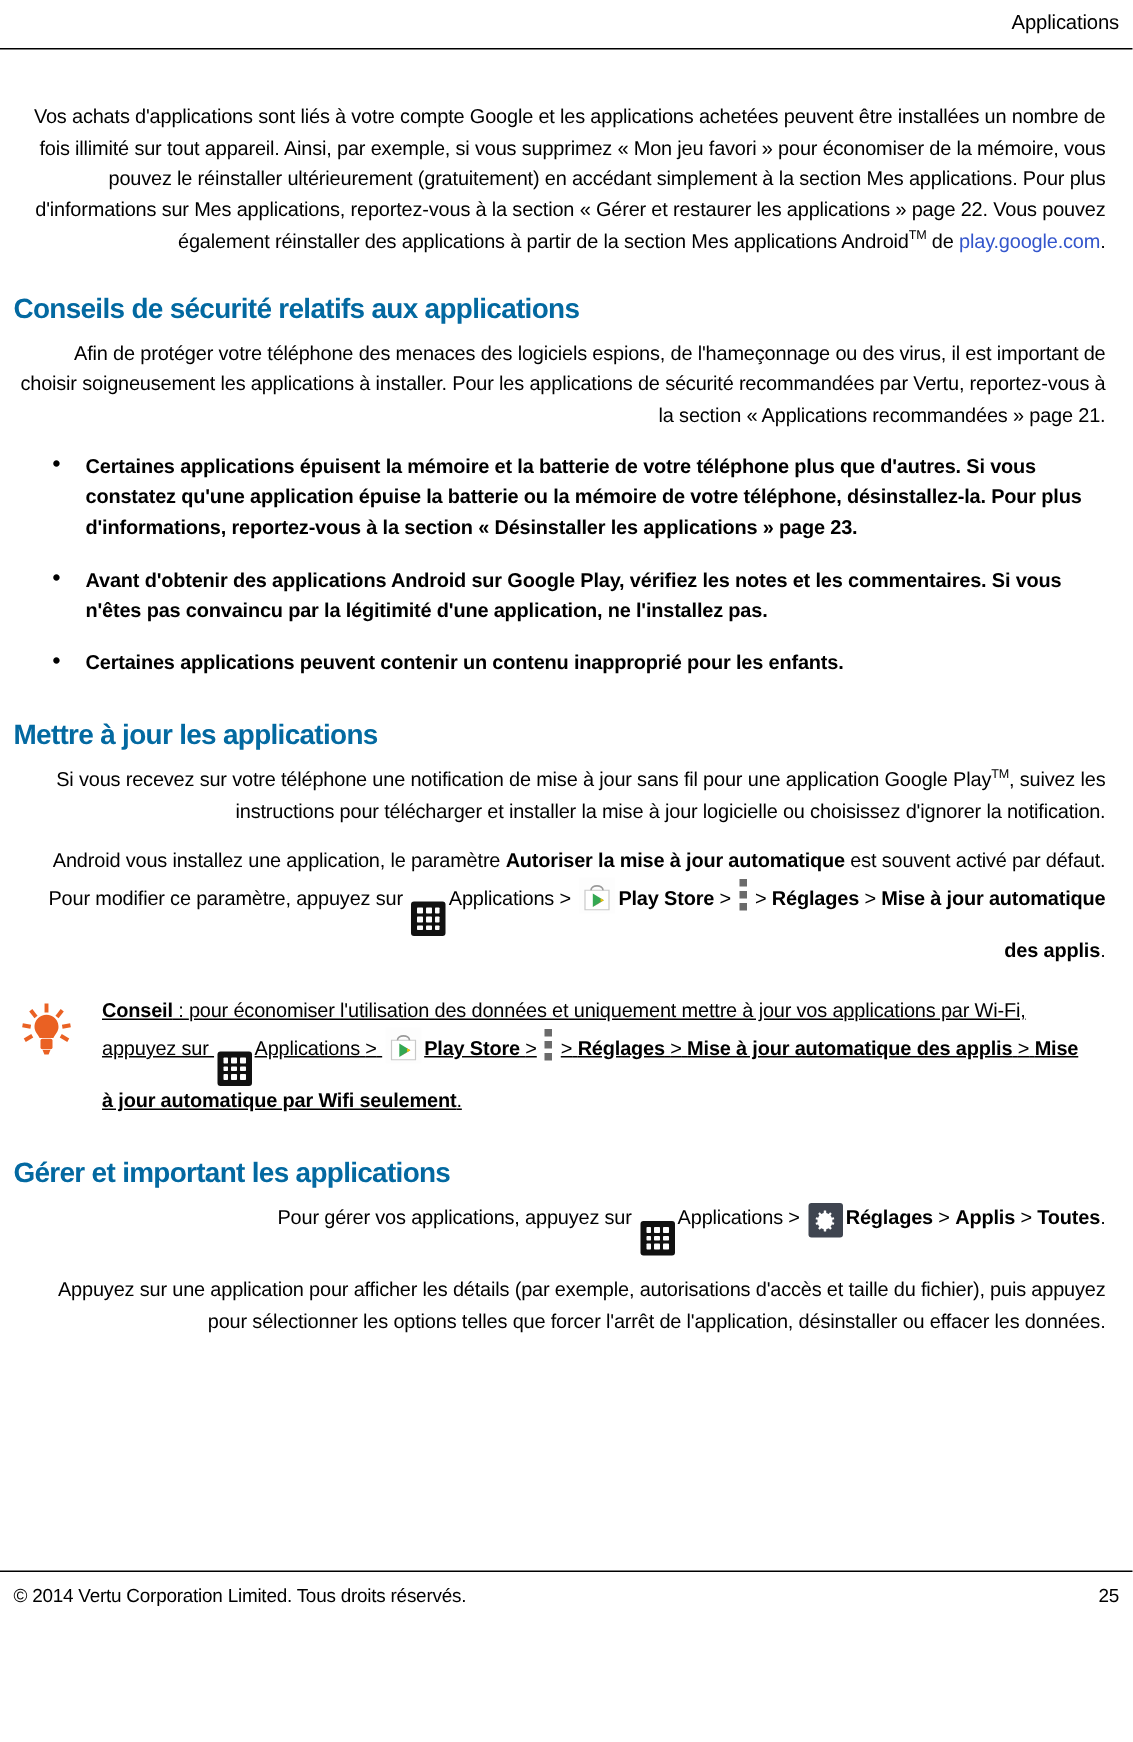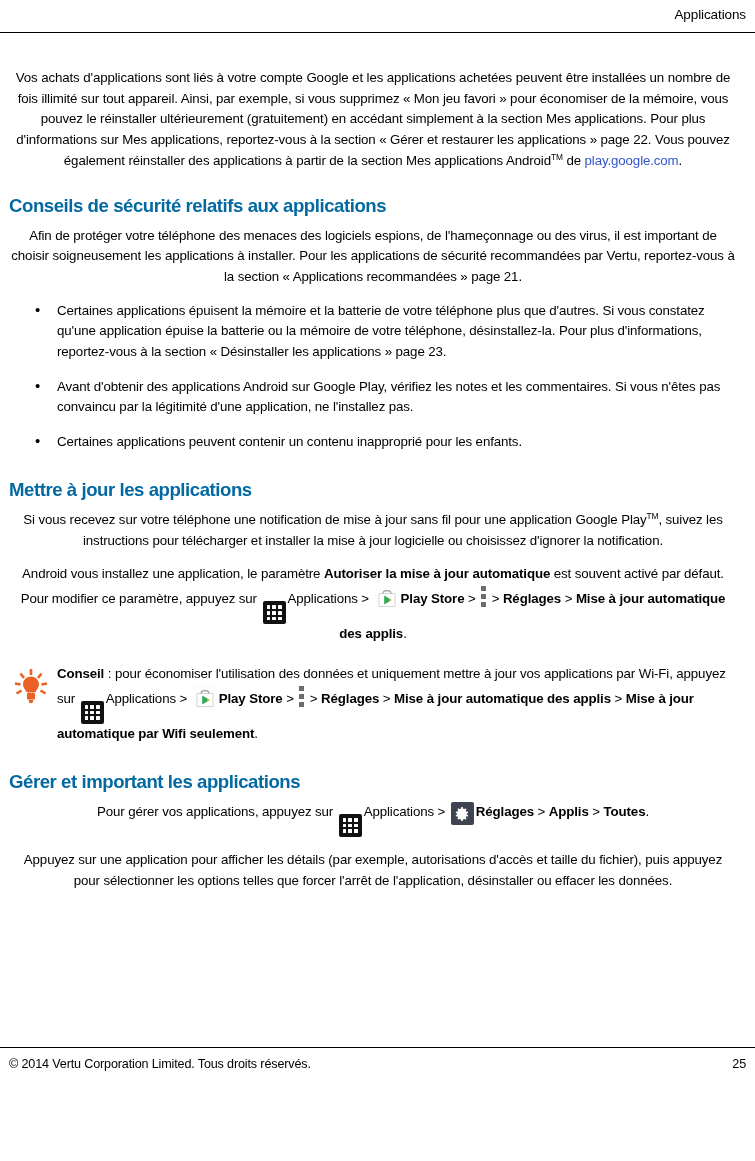--- a/index.html
+++ b/index.html
@@ -56,38 +56,39 @@
     top: 68px;
     left: 9px;
     width: 728px;
   }
 
   p.body-text {
     margin: 0 0 13px 0;
     font-size: 13.3px;
     line-height: 20.7px;
     letter-spacing: -0.12px;
-    text-align: center;
+    text-align: right;
     color: #000;
   }
 
   h2.section-heading {
     margin: 22px 0 9px 0;
     font-size: 18.6px;
     font-weight: bold;
     line-height: 23px;
     letter-spacing: -0.45px;
     color: #0369a1;
   }
   h2.section-heading.tight-top { margin-top: 25px; }
 
   ul.bullets {
     margin: 11px 0 0 0;
     padding: 0;
     list-style: none;
+    font-weight: bold;
   }
   ul.bullets > li {
     position: relative;
     margin: 0 0 14px 0;
     padding-left: 48px;
     font-size: 13.3px;
     line-height: 20.7px;
     letter-spacing: -0.12px;
   }
   ul.bullets > li::before {
@@ -190,24 +191,25 @@
   }
   .icon-bulb {
     position: absolute;
     left: 2px;
     top: 2px;
     width: 40px;
     height: 40px;
   }
   .icon-bulb svg { display: block; }
   .tip-text {
-    margin: 0;
+    margin: 11px;
     font-size: 13.3px;
     line-height: 20.7px;
     letter-spacing: -0.12px;
+    text-decoration: underline;
   }
   .tip-indent-1 { padding-left: 48px; }
 
   
   .page-footer {
     position: absolute;
     left: 9px;
     right: 9px;
     bottom: 34px;
     height: 38px;

